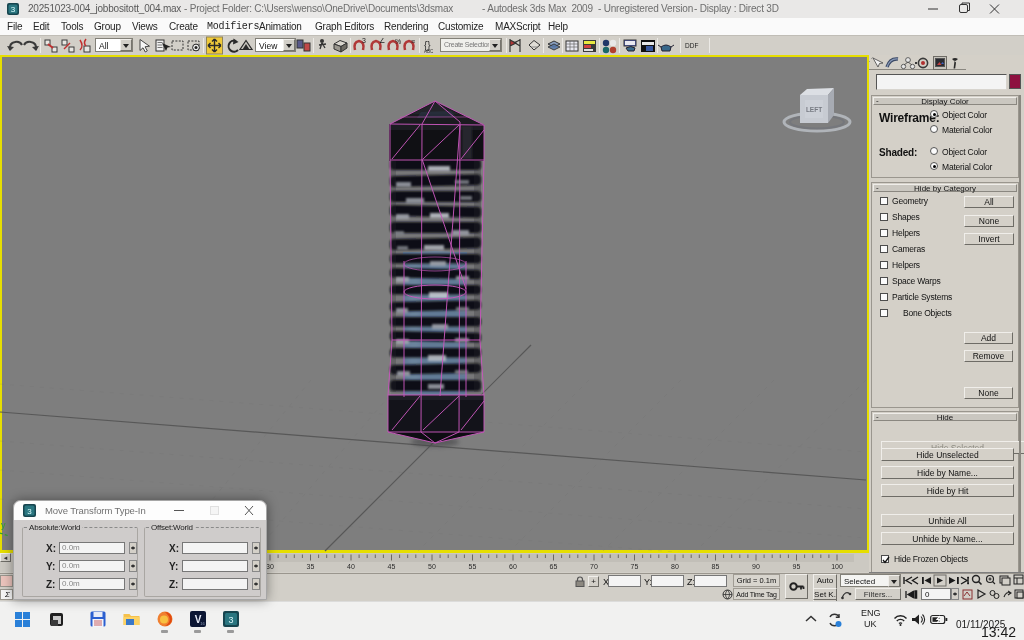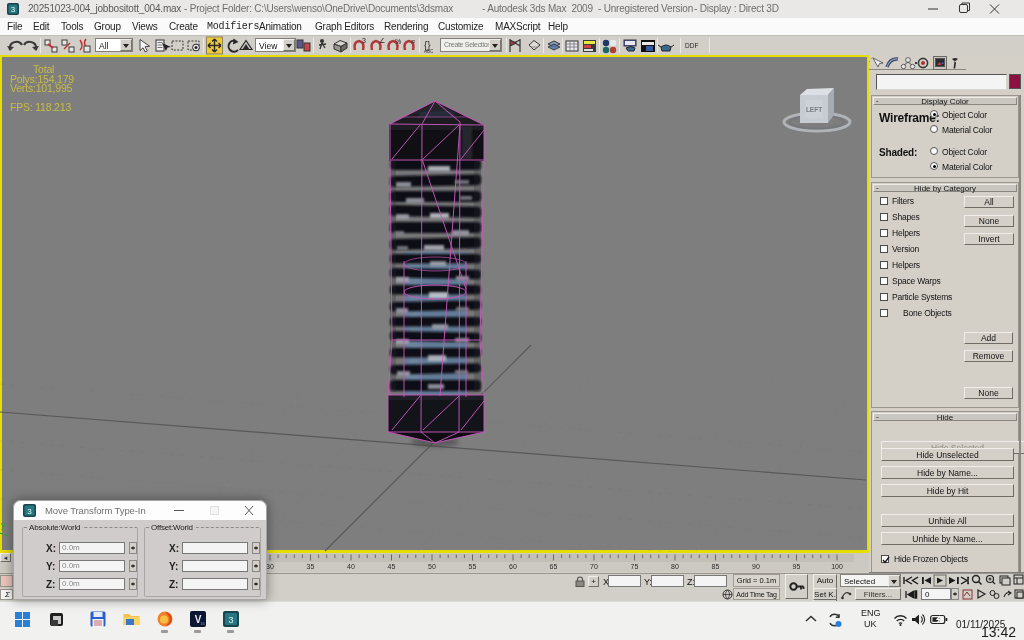--- a/index.html
+++ b/index.html
@@ -203,27 +203,20 @@
   <div class="sep" style="left:543px;"></div>
   <div class="sep" style="left:562px;"></div>
   <div class="sep" style="left:599px;"></div>
   <div class="sep" style="left:619px;"></div>
   <div class="sep" style="left:657px;"></div>
   <div class="sep" style="left:680px;"></div>
   <div class="sep" style="left:709px;"></div>
 </div>
 
 <div class="abs" id="viewport">
-  <div id="stats">
-    <div style="margin-left:23px;">Total</div>
-    <div>Polys:154,179</div>
-    <div>Verts:101,995</div>
-    <div style="height:9px;"></div>
-    <div>FPS: 118.213</div>
-  </div>
   <svg id="vpsvg" width="867" height="497" viewBox="0 55 867 497" style="position:absolute;left:-2px;top:-2px;">
     <defs>
       <filter id="bl1" x="-50%" y="-50%" width="200%" height="200%">
           <feGaussianBlur stdDeviation="1.0"></feGaussianBlur>
         </filter>
       <filter id="bl2" x="-50%" y="-50%" width="200%" height="200%">
           <feGaussianBlur stdDeviation="2.2"></feGaussianBlur>
         </filter>
     </defs>
 
@@ -378,27 +371,27 @@
     <div style="position:absolute; left:7px; top:51px; font-weight:bold; font-size:10px; letter-spacing:-0.2px;">Shaded:</div>
     <div class="radio" style="left:58px; top:51px;"></div>
     <div class="cblab" style="left:70px; top:51px;">Object Color</div>
     <div class="radio on" style="left:58px; top:66px;"></div>
     <div class="cblab" style="left:70px; top:66px;">Material Color</div>
   </div>
 
   <div class="roll" style="top:127px; height:226px;">
     <div class="rollhead"><span style="position:absolute;left:2px;top:-1px;">-</span>Hide by Category</div>
     <div class="cb" style="left:8px; top:14px;"></div>
-      <div class="cblab" style="left:20px; top:13px;">Filters</div>
+      <div class="cblab" style="left:20px; top:13px;">Geometry</div>
     <div class="cb" style="left:8px; top:30px;"></div>
       <div class="cblab" style="left:20px; top:29px;">Shapes</div>
     <div class="cb" style="left:8px; top:46px;"></div>
       <div class="cblab" style="left:20px; top:45px;">Helpers</div>
     <div class="cb" style="left:8px; top:62px;"></div>
-      <div class="cblab" style="left:20px; top:61px;">Version</div>
+      <div class="cblab" style="left:20px; top:61px;">Cameras</div>
     <div class="cb" style="left:8px; top:78px;"></div>
       <div class="cblab" style="left:20px; top:77px;">Helpers</div>
     <div class="cb" style="left:8px; top:94px;"></div>
       <div class="cblab" style="left:20px; top:93px;">Space Warps</div>
     <div class="cb" style="left:8px; top:110px;"></div>
       <div class="cblab" style="left:20px; top:109px;">Particle Systems</div>
     <div class="cb" style="left:8px; top:126px;"></div>
       <div class="cblab" style="left:20px; top:125px;margin-left:11px;">Bone Objects</div>
     <div class="btn" style="left:92px; top:13px; width:50px; height:12px; line-height:11px;">All</div>
     <div class="btn" style="left:92px; top:32px; width:50px; height:12px; line-height:11px;">None</div>

